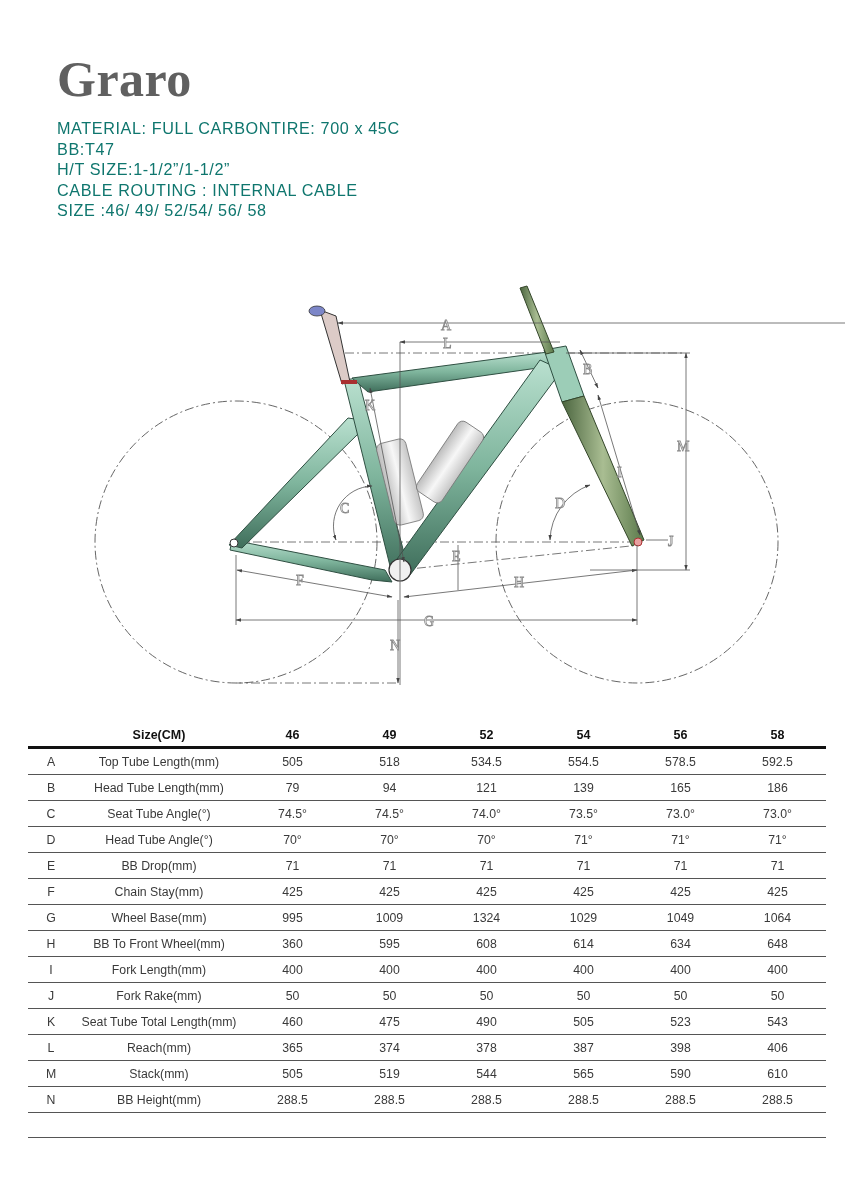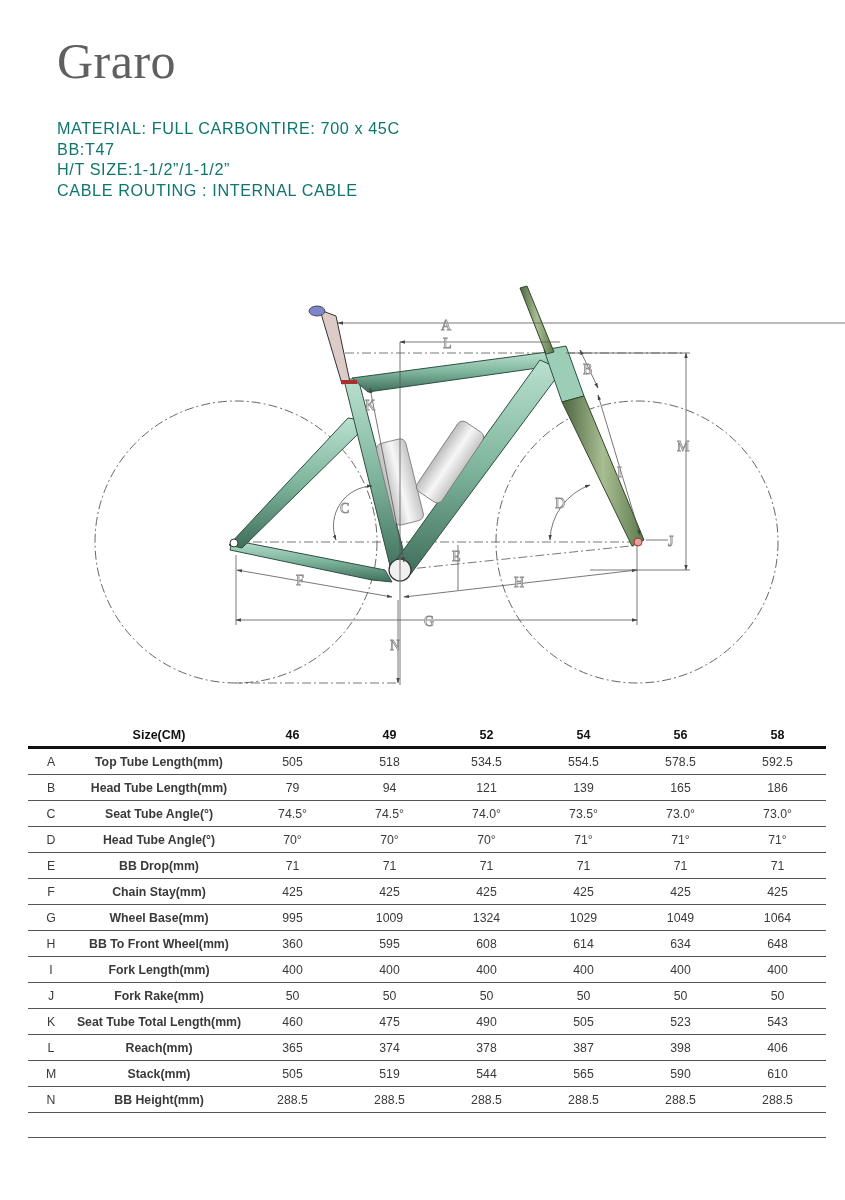--- a/index.html
+++ b/index.html
@@ -1,39 +1,40 @@
 <!DOCTYPE html>
 <html><head>
 <meta charset="utf-8">
 <style>
   html, body { margin: 0; padding: 0; background: #ffffff; }
   body { width: 845px; height: 1200px; position: relative; overflow: hidden; font-family: "Liberation Sans", sans-serif; }
-  .title { position: absolute; left: 57px; top: 36px; font-family: "Liberation Serif", "DejaVu Serif", serif; font-weight: normal; font-size: 50px; color: #606060; letter-spacing: 0.5px; line-height: 1; }
+  .title { position: absolute; left: 57px; top: 54px; font-family: "Liberation Serif", "DejaVu Serif", serif; font-weight: bold; font-size: 50px; color: #606060; letter-spacing: 0.5px; line-height: 1; }
   .specs { position: absolute; left: 57px; top: 118px; color: #0f766e; font-size: 16.2px; letter-spacing: 0.6px; line-height: 20.5px; }
   .specs div { white-space: nowrap; }
   .diagram { position: absolute; left: 0; top: 270px; width: 845px; height: 430px; }
   .diagram svg { width: 845px; height: 430px; display: block; }
   .dlbl { font-family: "Liberation Serif", "DejaVu Serif", serif; font-size: 14px; fill: #ffffff; stroke: #8a8a8a; stroke-width: 0.8; }
   table.geo { position: absolute; left: 28px; top: 724px; width: 798px; border-collapse: collapse; font-size: 12.3px; color: #3a3a3a; }
   table.geo th { font-weight: bold; color: #111; height: 22px; padding: 0; text-align: center; font-size: 12.5px; border-bottom: 3px solid #111; margin-top: 12px; }
   table.geo td { height: 25px; padding: 0; text-align: center; border-bottom: 1.5px solid #555; }
   table.geo td.letter { width: 46px; }
-  table.geo td.name { width: 170px; font-weight: bold; }
+  table.geo td.name { width: 170px; }
   table.geo tr.blank td { height: 24px; border-bottom: 1.5px solid #555; }
 </style>
 </head>
 <body>
 
 <div class="title">Graro</div>
 
 <div class="specs">
   <div>MATERIAL: FULL CARBONTIRE: 700 x 45C</div>
   <div>BB:T47</div>
   <div>H/T SIZE:1-1/2”/1-1/2”</div>
   <div>CABLE ROUTING : INTERNAL CABLE</div>
+  <div>SIZE :46/ 49/ 52/54/ 56/ 58</div>
 </div>
 
 <div class="diagram">
   <svg viewBox="0 270 845 430" xmlns="http://www.w3.org/2000/svg">
     <defs>
       <linearGradient id="fg" x1="0" y1="0" x2="0" y2="1">
         <stop offset="0" stop-color="#b9e0cf"></stop>
         <stop offset="0.5" stop-color="#7fb59d"></stop>
         <stop offset="1" stop-color="#3f6e5b"></stop>
       </linearGradient>

